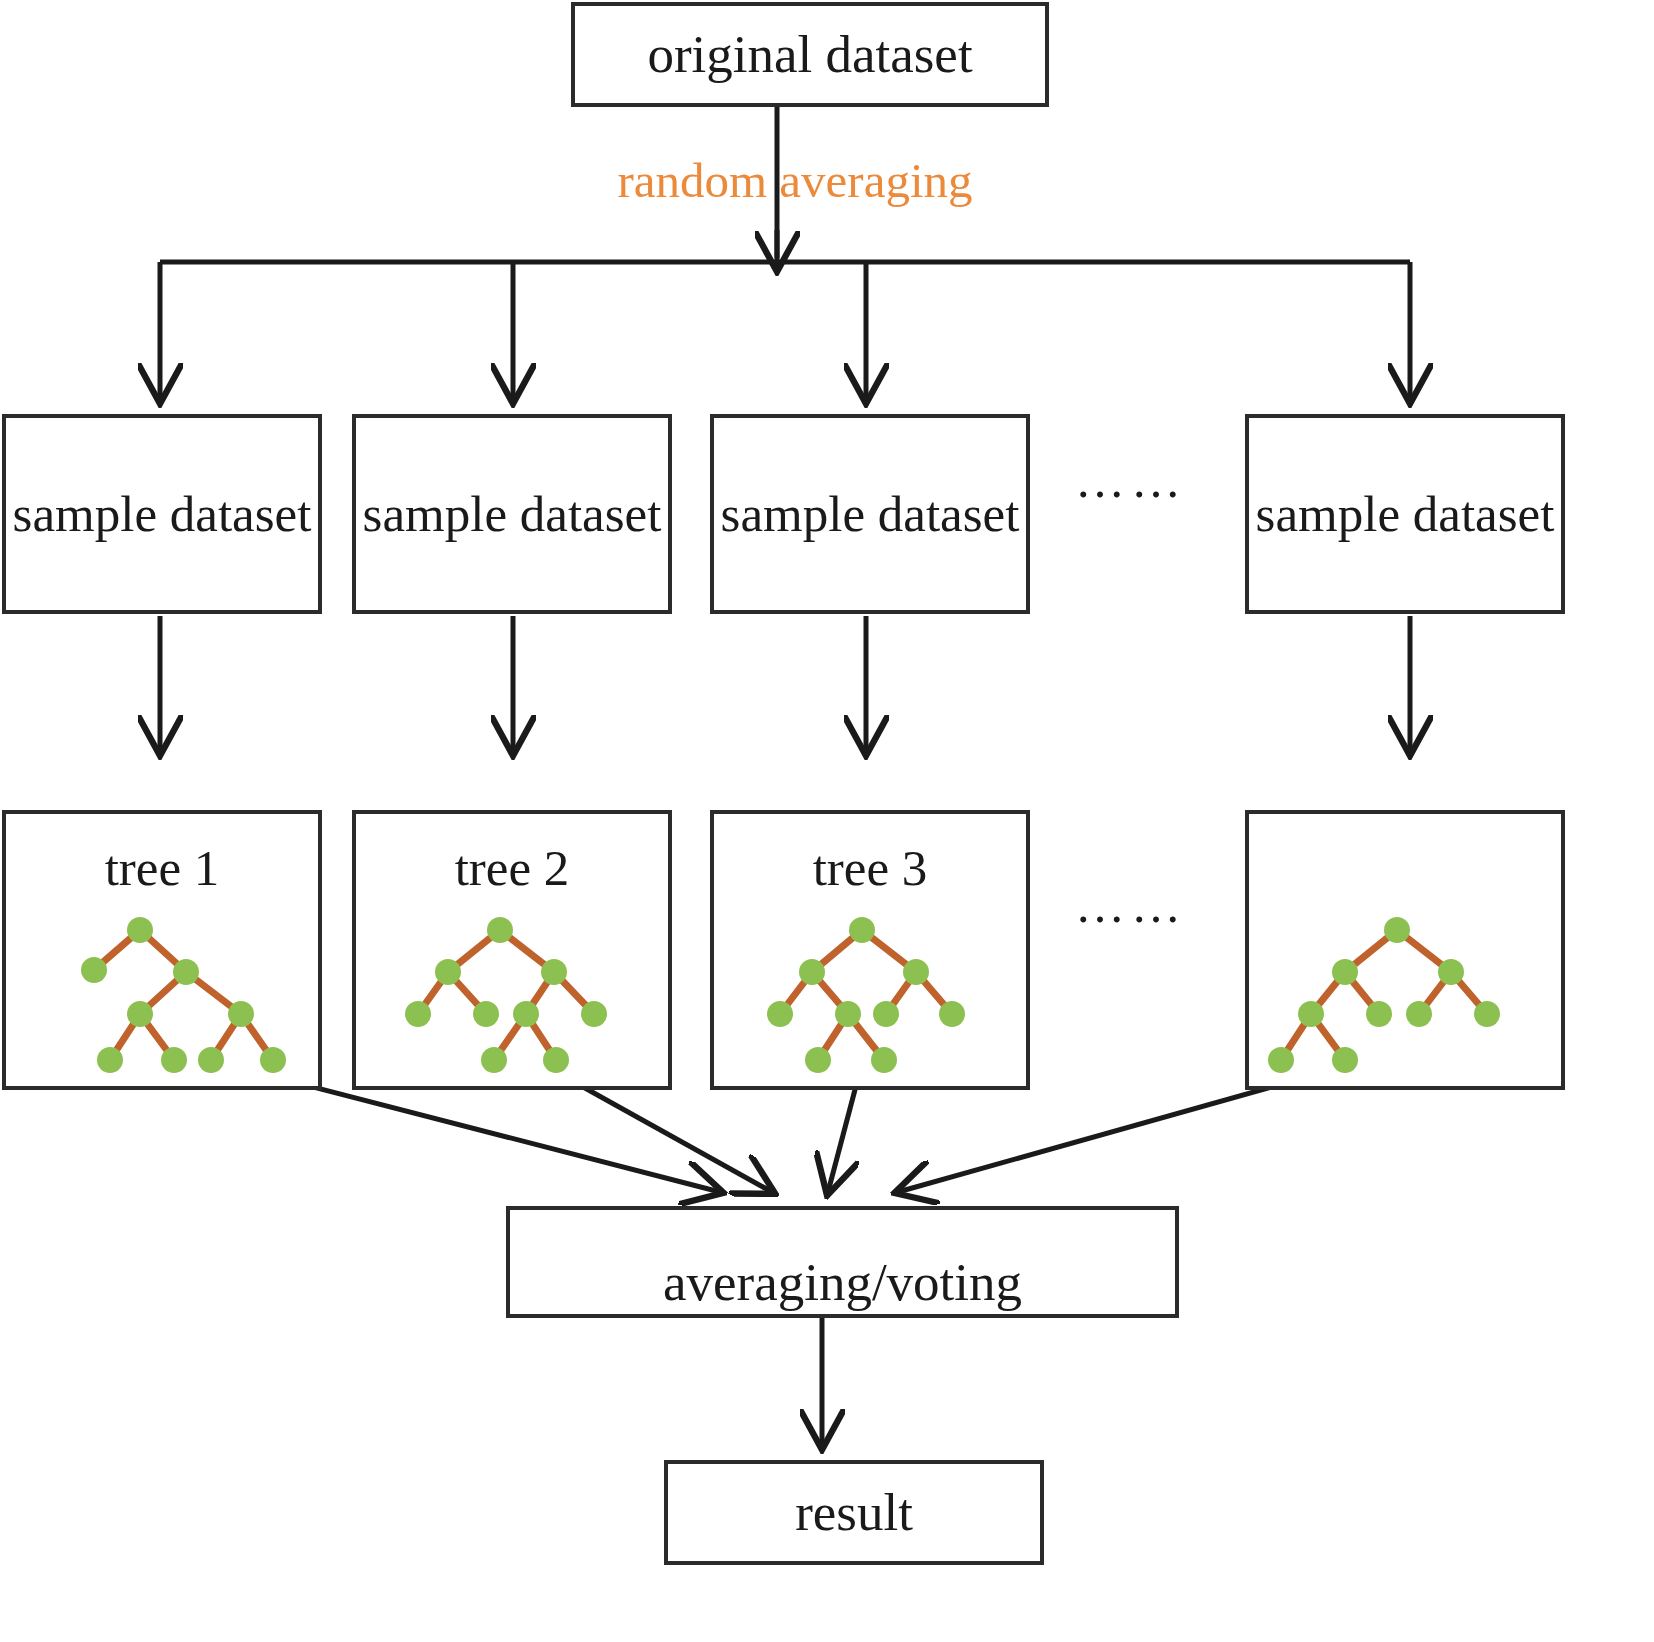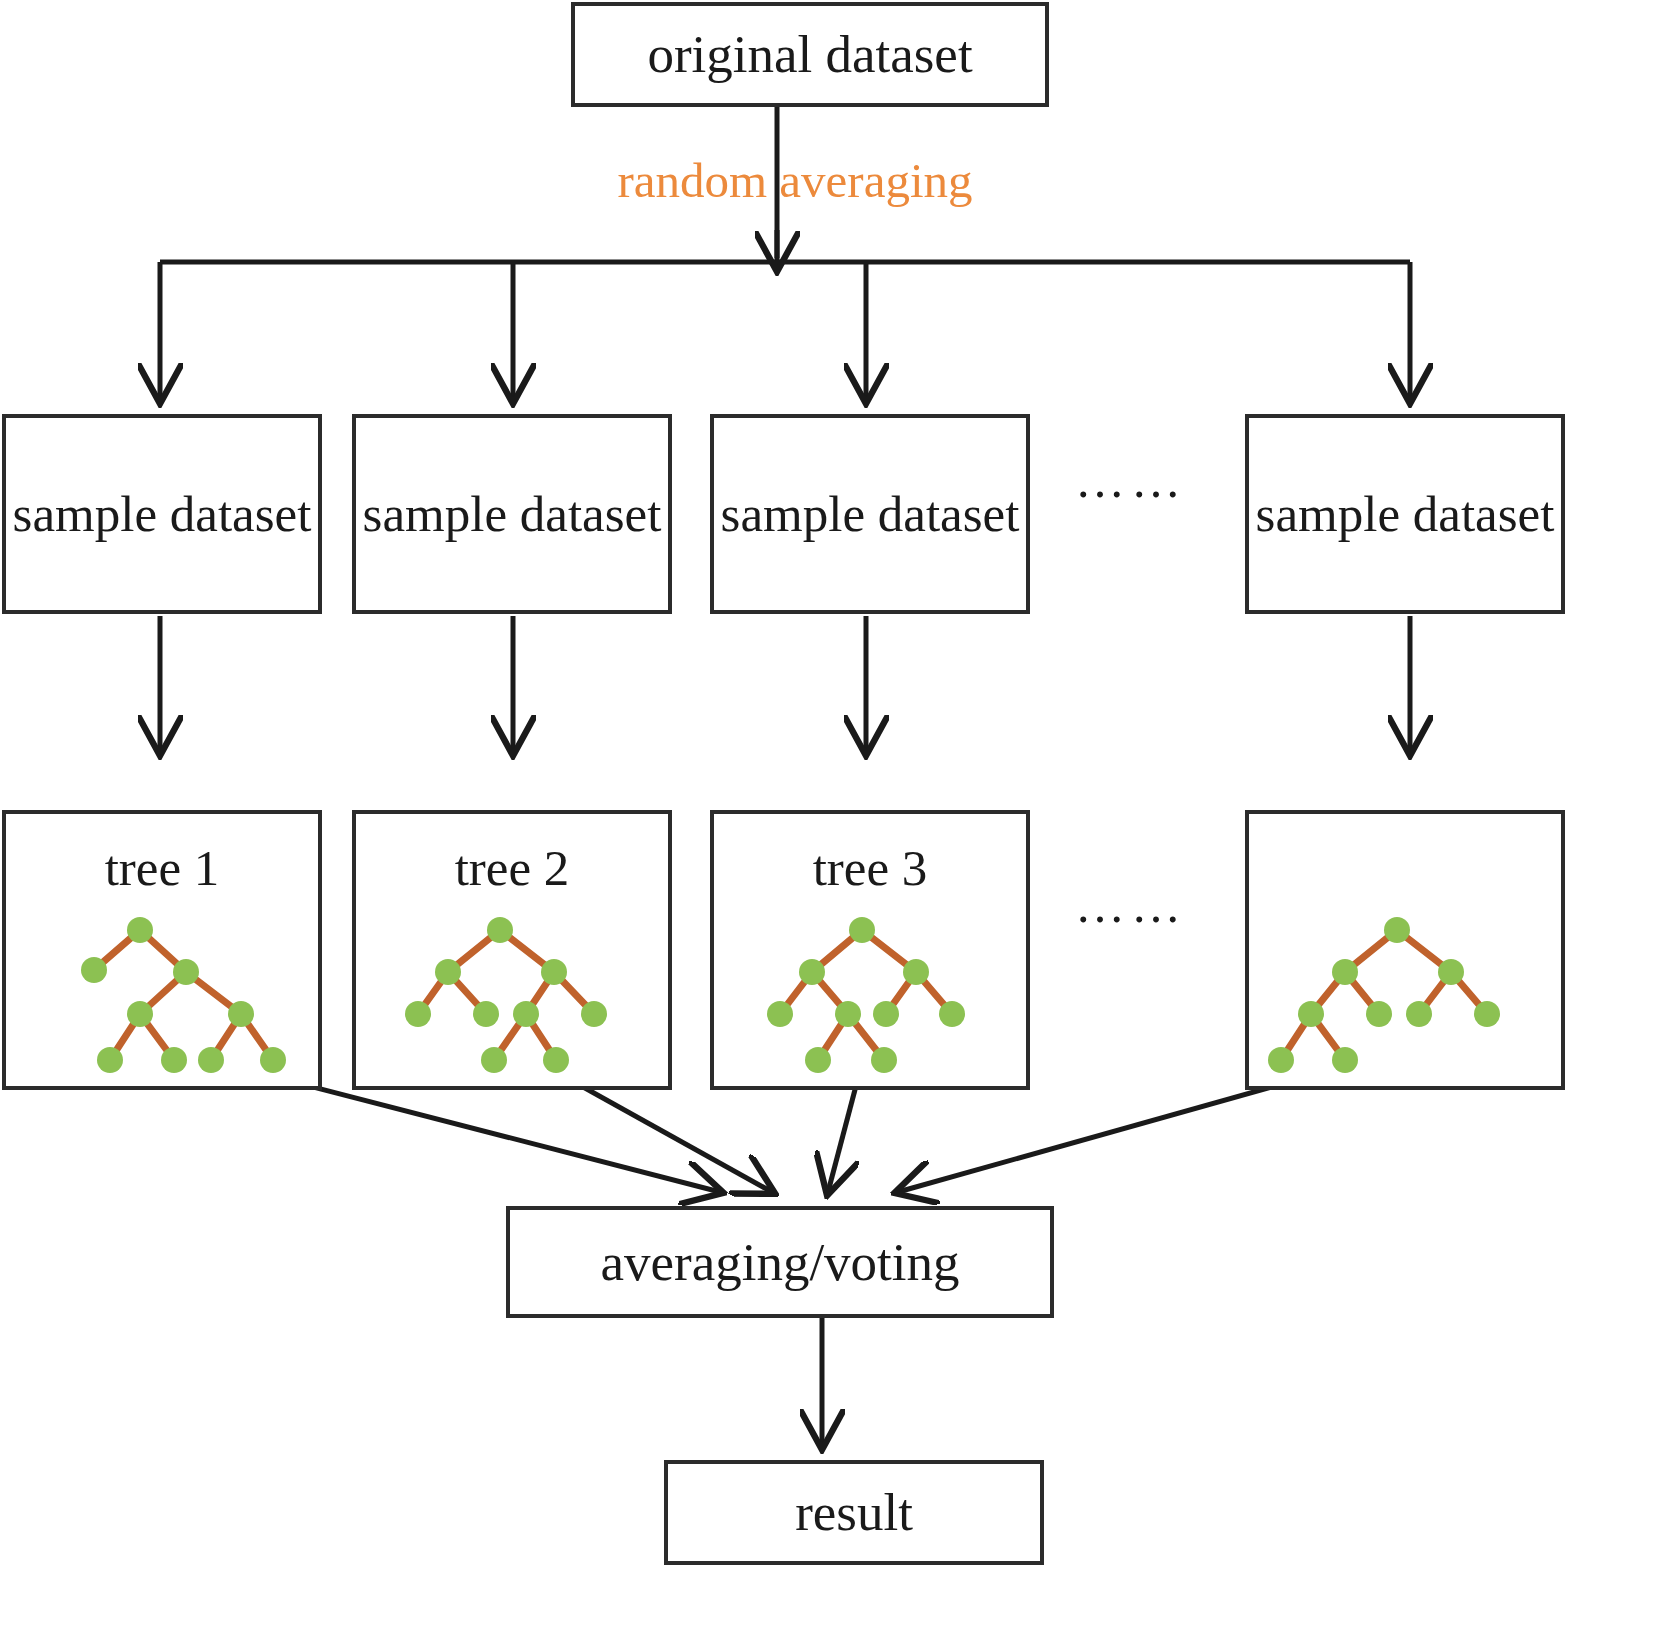--- a/index.html
+++ b/index.html
@@ -34,21 +34,21 @@
     justify-content: center;
     text-align: center;
     color: #1a1a1a;
     line-height: 1.18;
   }
   .box-label {
     display: block;
     width: 100%;
   }
   #box-original { left: 538px; top: 2px;   width: 478px; height: 105px; font-size: 53px; margin-left: 33px; }
-  #box-averaging { left: 506px; top: 1206px; width: 548px; height: 112px; font-size: 53px; }
+  #box-averaging { left: 506px; top: 1206px; width: 673px; height: 112px; font-size: 53px; align-items: flex-end; }
   #box-result   { left: 664px; top: 1460px; width: 380px; height: 105px; font-size: 53px; }
 
   .sample-box { width: 320px; height: 200px; top: 414px; font-size: 51px; justify-content: center; }
   #box-sample-0 { left: 2px; }
   #box-sample-1 { left: 352px; }
   #box-sample-2 { left: 710px; }
   #box-sample-3 { left: 1245px; }
 
   .tree-box { width: 320px; height: 280px; top: 766px; margin-top: 44px; }
   #box-tree-0 { left: 2px; }

